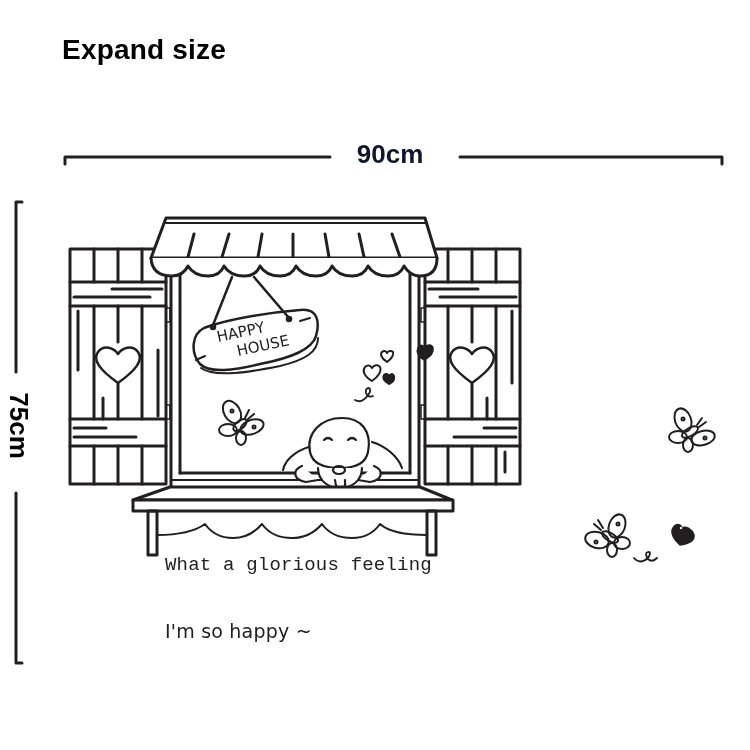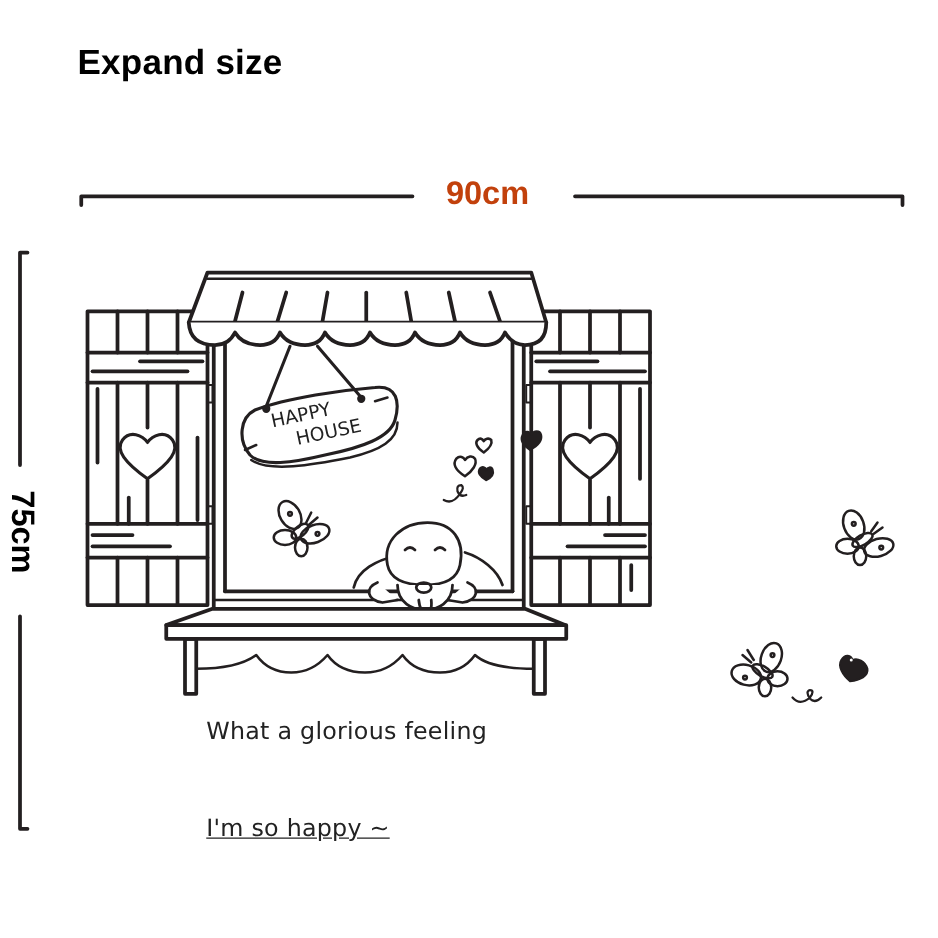--- a/index.html
+++ b/index.html
@@ -5,34 +5,34 @@
     html, body { margin: 0; padding: 0; background: #ffffff; }
     body { width: 750px; height: 750px; position: relative; overflow: hidden; }
     .heading {
       position: absolute; left: 30px; top: 34px;
       font-family: "Liberation Sans", sans-serif; font-weight: bold;
       font-size: 28px; color: #000; letter-spacing: 0.2px; margin-left: 32px;
     }
     .dim-h-label {
       position: absolute; left: 340px; top: 139px; width: 100px; text-align: center;
       font-family: "Liberation Sans", sans-serif; font-weight: bold;
-      font-size: 26px; color: #c2410c;
+      font-size: 26px; color: #0f172a;
     }
     .dim-v-label {
       position: absolute; left: -22px; top: 410px; width: 80px; text-align: center;
       font-family: "Liberation Sans", sans-serif; font-weight: bold;
       font-size: 26px; color: #000; transform: rotate(90deg);
     }
     .caption {
       position: absolute; left: 165px;
       font-family: "DejaVu Sans", sans-serif; font-size: 19px; color: #222;
       letter-spacing: 0.2px;
     }
-    .caption.l1 { top: 574px; }
-    .caption.l2 { top: 652px; text-decoration: underline; }
+    .caption.l1 { top: 554px; font-family: Liberation Mono, monospace; }
+    .caption.l2 { top: 620px; }
     .sign-text {
       font-family: "DejaVu Sans", sans-serif; font-size: 15px; fill: #222;
     }
     svg.art { position: absolute; left: 0; top: 0; }
   </style>
 </head>
 <body>
 
 <div class="heading">Expand size</div>
 

